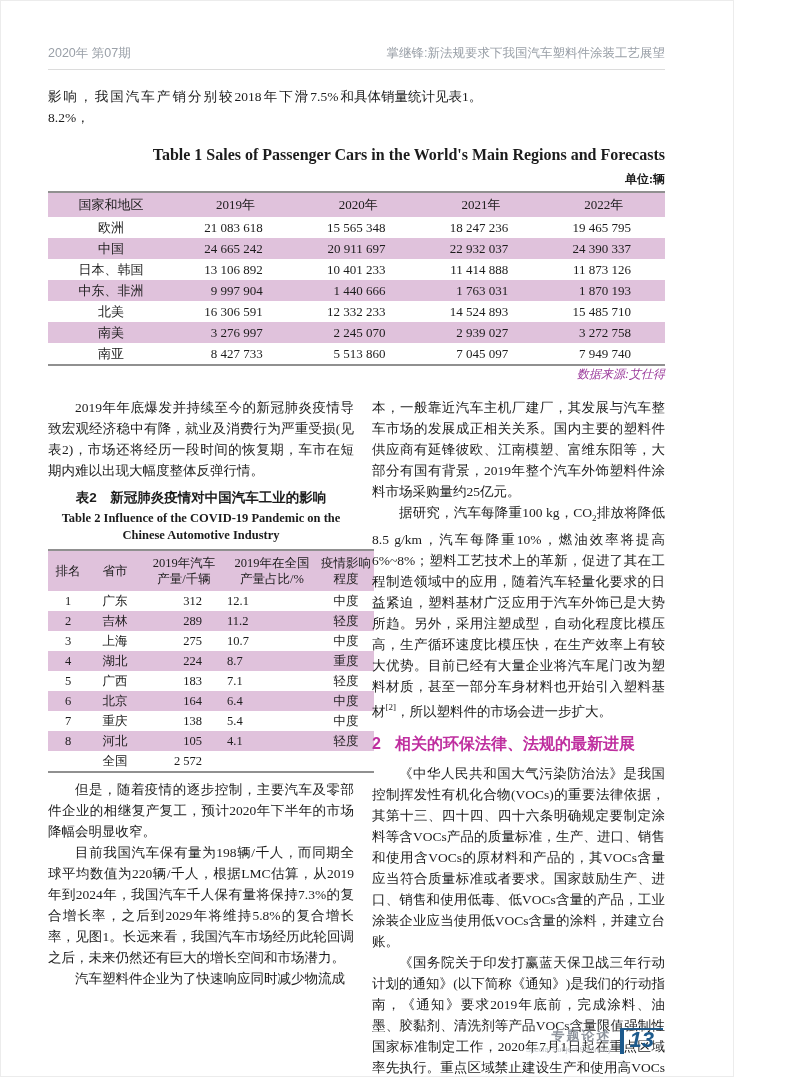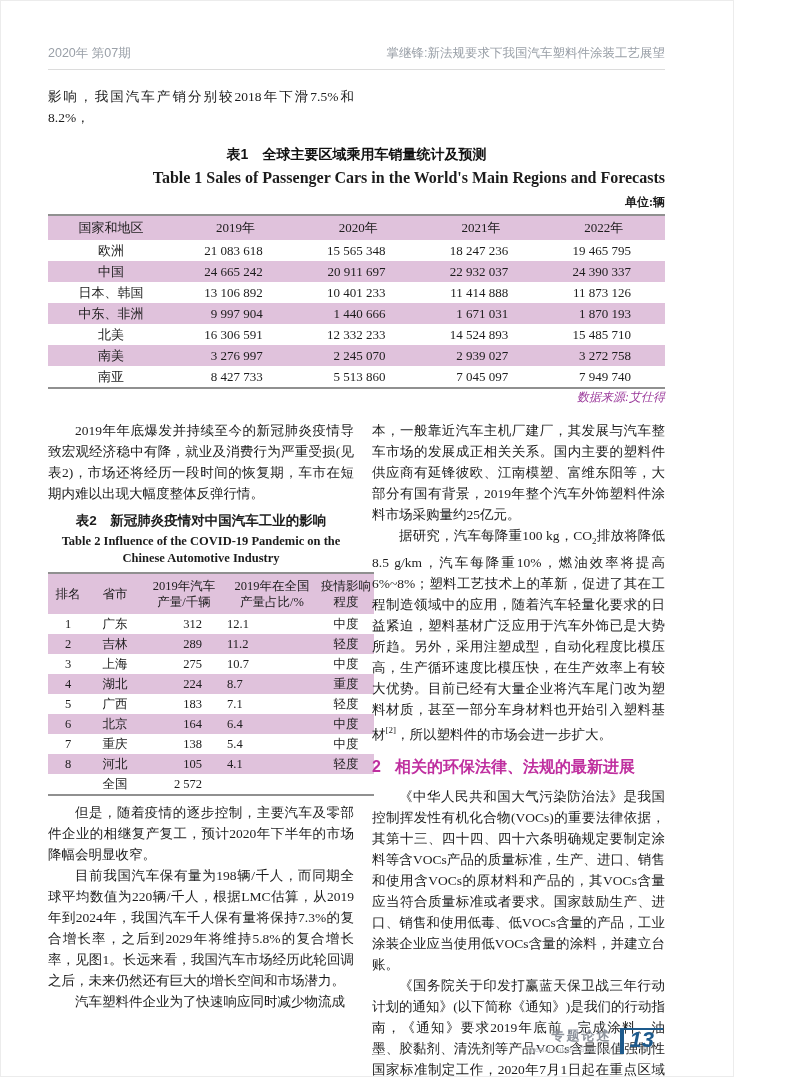--- a/index.html
+++ b/index.html
@@ -92,24 +92,24 @@
 
 <div class="page">
 
   <div class="header-bar">
     <span>2020年 第07期</span>
     <span>掌继锋:新法规要求下我国汽车塑料件涂装工艺展望</span>
   </div>
 
   <div class="intro-row">
     <p class="para noindent intro-left">影响，我国汽车产销分别较2018年下滑7.5%和8.2%，</p>
+    <p class="para noindent intro-right">具体销量统计见表1。</p>
   </div>
 
   <div class="table1-block">
-    <div class="tbl-title-zh">表1　全球主要区域乘用车销量统计及预测</div>
     <div class="tbl-title-en">Table 1  Sales of Passenger Cars in the World's Main Regions and Forecasts</div>
     <div class="unit-line">单位:辆</div>
     <table class="data-table" id="table1">
       <thead>
         <tr>
           <th>国家和地区</th>
           <th>2019年</th>
           <th>2020年</th>
           <th>2021年</th>
           <th>2022年</th>
@@ -134,21 +134,21 @@
             <td>日本、韩国</td>
             <td>13 106 892</td>
             <td>10 401 233</td>
             <td>11 414 888</td>
             <td>11 873 126</td>
           </tr>
           <tr>
             <td>中东、非洲</td>
             <td>9 997 904</td>
             <td>1 440 666</td>
-            <td>1 671 031</td>
+            <td>1 763 031</td>
             <td>1 870 193</td>
           </tr>
           <tr>
             <td>北美</td>
             <td>16 306 591</td>
             <td>12 332 233</td>
             <td>14 524 893</td>
             <td>15 485 710</td>
           </tr>
           <tr>

